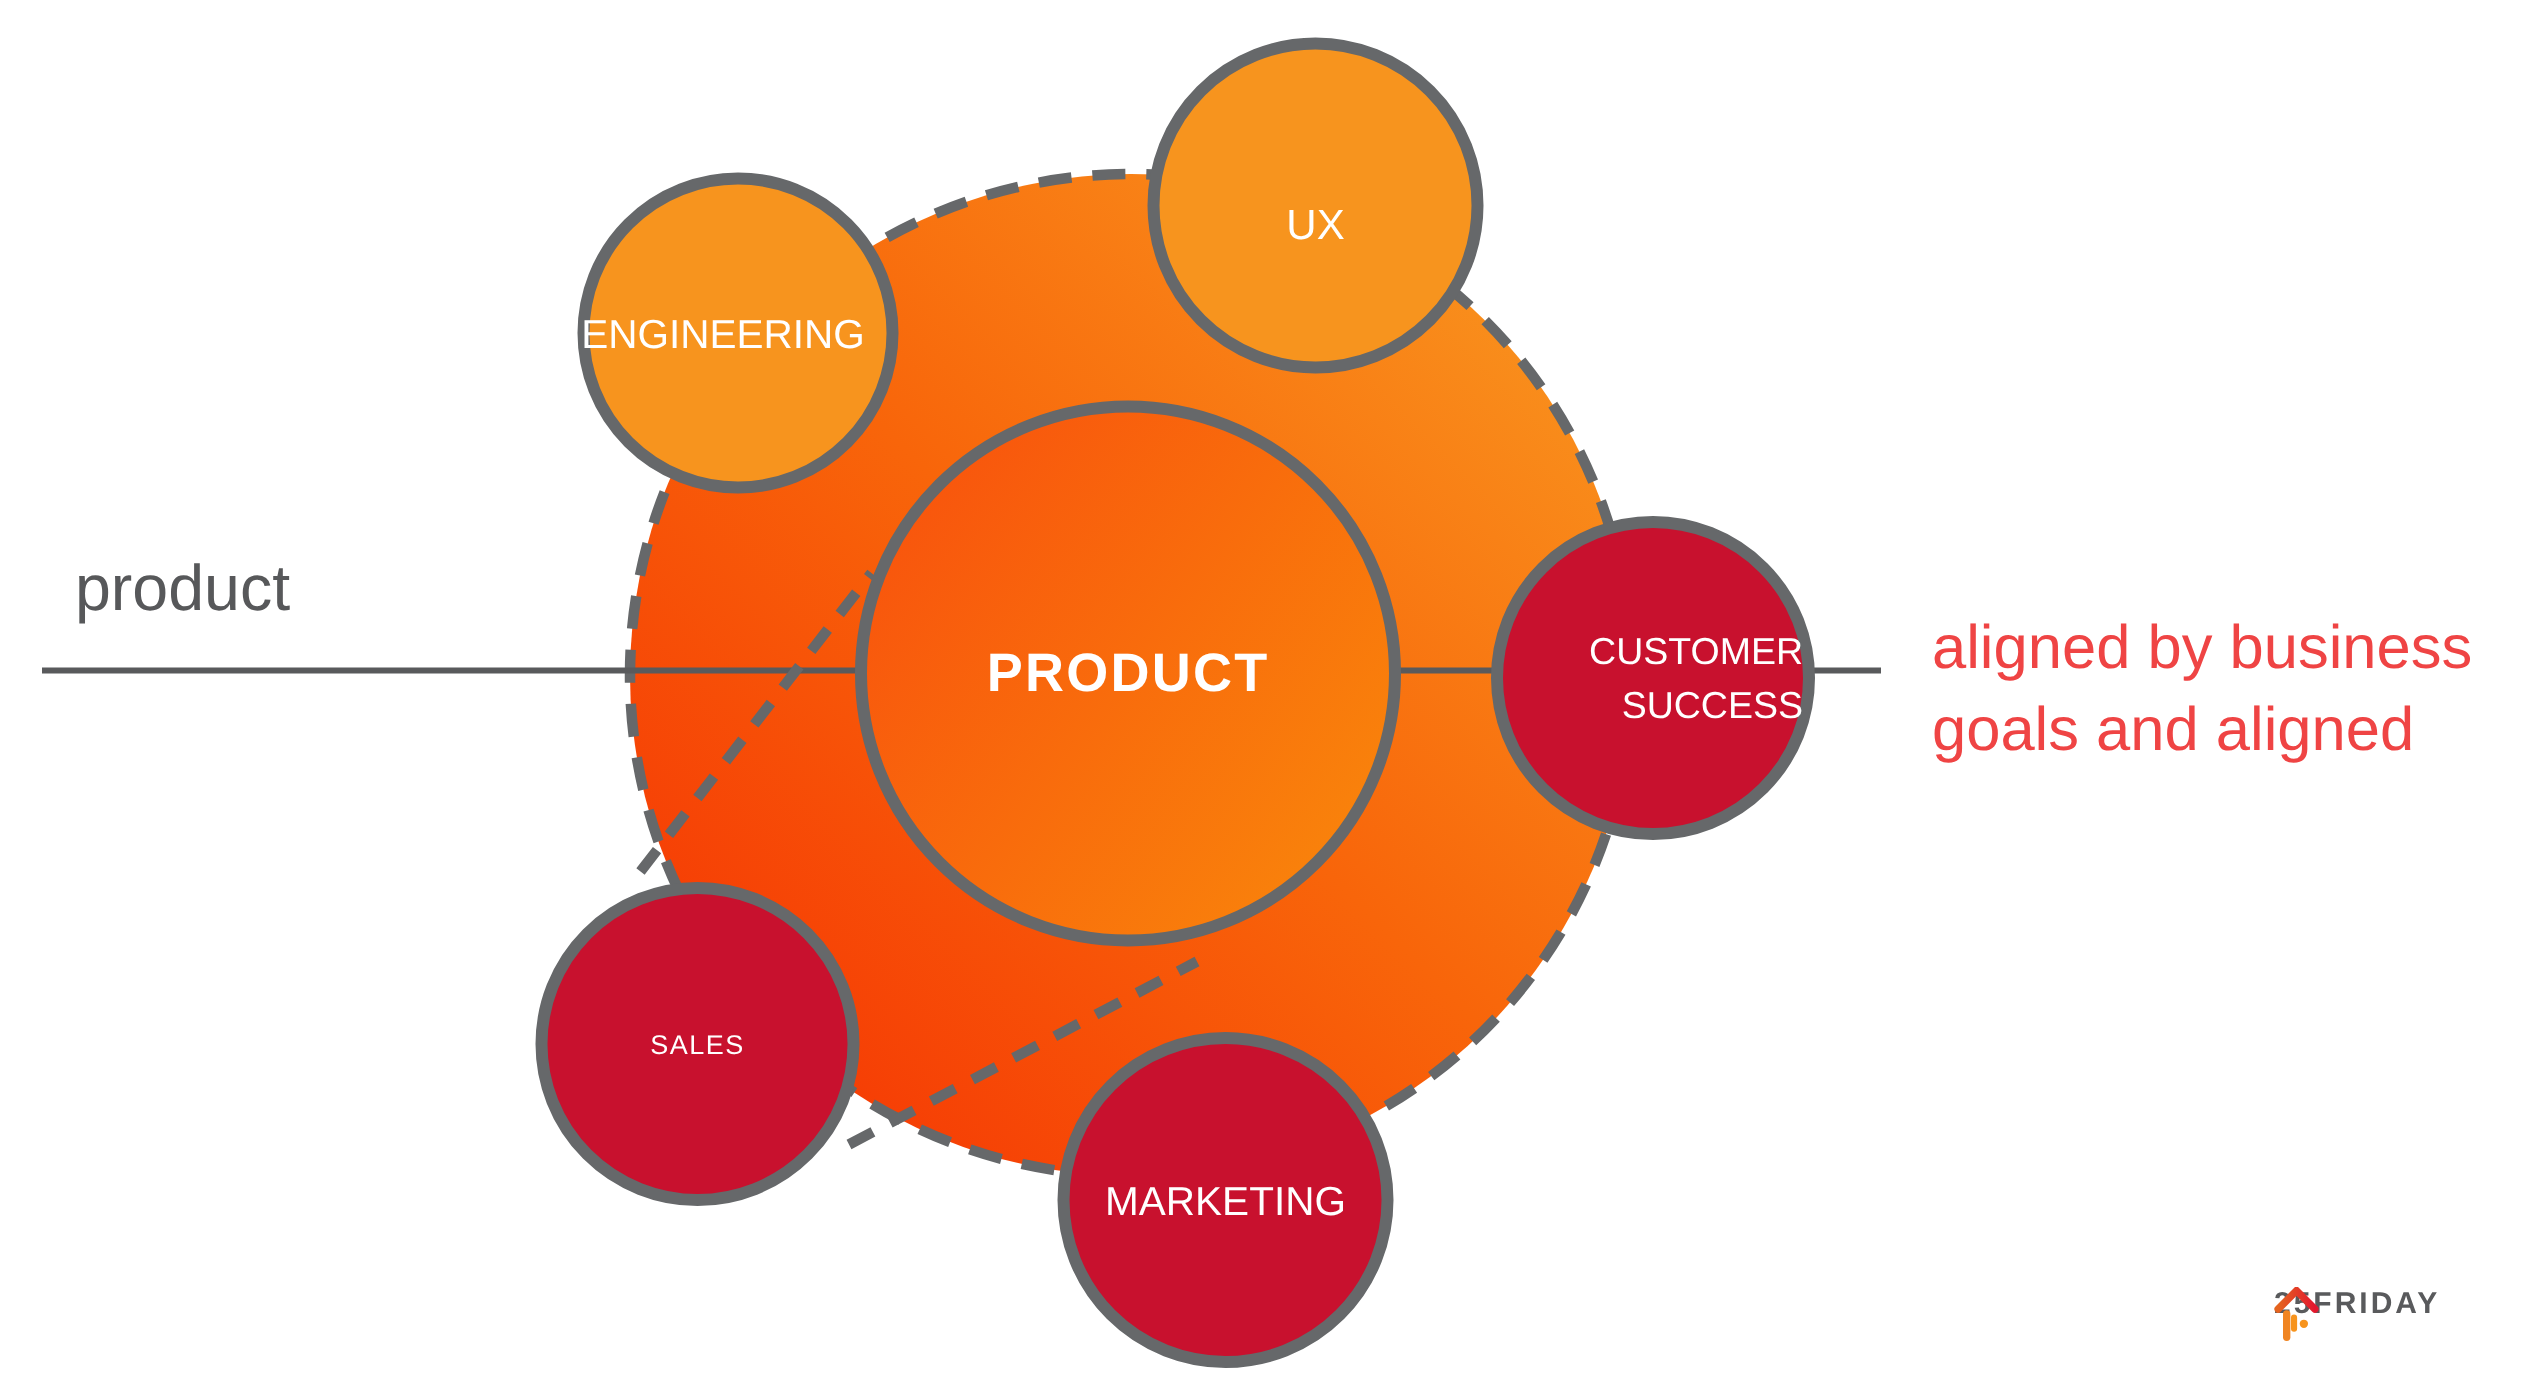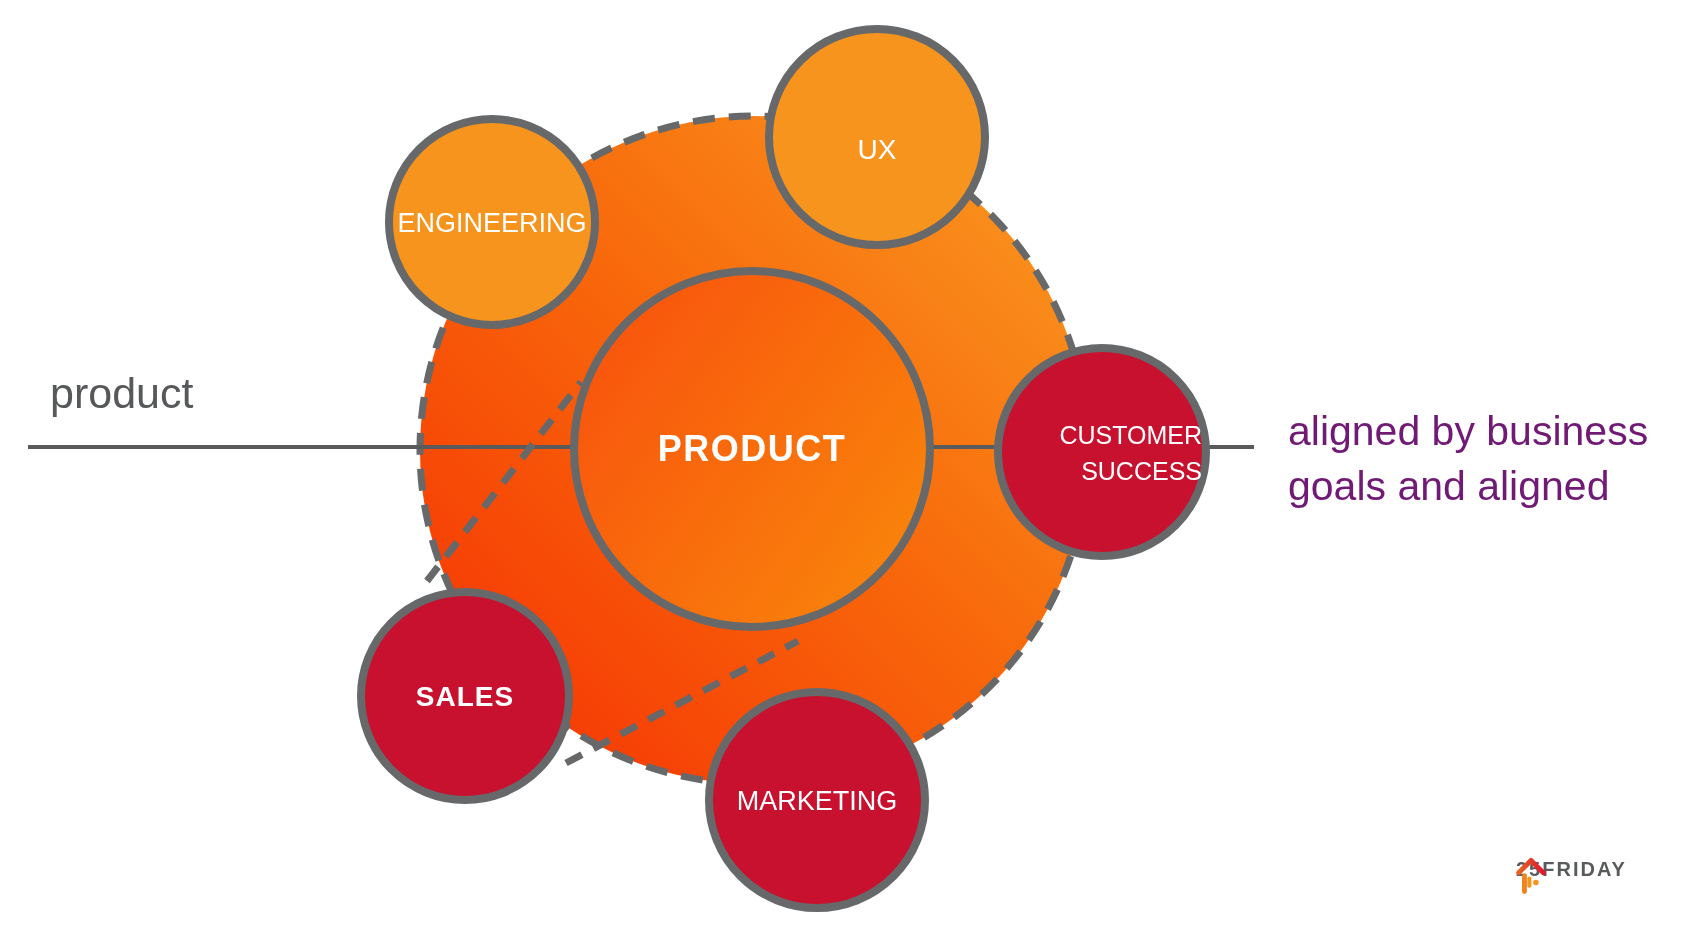--- a/index.html
+++ b/index.html
@@ -16,34 +16,34 @@
     transform:translate(-50%,-50%);
     color:#ffffff;
     text-align:center;
     white-space:nowrap;
     line-height:1.35;
   }
   .lbl-product{font-size:36px;font-weight:bold;letter-spacing:1.5px;}
   .lbl-engineering{font-size:27px;font-weight:300;}
   .lbl-ux{font-size:28px;font-weight:300;margin-top:12px;}
   .lbl-cs{font-size:25px;font-weight:300;white-space:normal;width:200px;line-height:1.45;text-align:right;}
-  .lbl-sales{font-size:28px;font-weight:bold;letter-spacing:1px;}
+  .lbl-sales{font-size:18px;font-weight:normal;letter-spacing:1px;}
   .lbl-marketing{font-size:27px;font-weight:300;}
   .axis-label{
     position:absolute;
     transform:translateY(-50%);
     color:#57585a;
     font-size:43px;
     font-weight:300;
     white-space:nowrap;
   }
   .annotation{
     position:absolute;
     left:1288px;top:404px;
-    color:#701a75;
+    color:#ef4444;
     font-size:41px;
     font-weight:300;
     line-height:55px;
     white-space:nowrap;
   }
   .logo{
     position:absolute;
     left:1516px;top:858px;
     display:flex;align-items:center;gap:7px;
   }
@@ -97,21 +97,21 @@
 
     <circle cx="1102" cy="452" r="104" stroke="#66686a" stroke-width="8" fill="#c8112e"></circle>
 
     <circle cx="465" cy="696" r="104" stroke="#66686a" stroke-width="8" fill="#c8112e"></circle>
 
     <circle cx="817" cy="800" r="108" stroke="#66686a" stroke-width="8" fill="#c8112e"></circle>
   </svg>
 
   <div class="label lbl-product" style="left:752px;top:449px;">PRODUCT</div>
 
-  <div class="label lbl-engineering" style="left:492px;top:223px;">ENGINEERING</div>
+  <div class="label lbl-engineering" style="left:482px;top:223px;">ENGINEERING</div>
 
   <div class="label lbl-ux" style="left:877px;top:138px;">UX</div>
 
   <div class="label lbl-cs" style="left:1102px;top:453px;">CUSTOMER SUCCESS</div>
 
   <div class="label lbl-sales" style="left:465px;top:697px;">SALES</div>
 
   <div class="label lbl-marketing" style="left:817px;top:801px;">MARKETING</div>
 
   <div class="axis-label" style="left:50px;top:393px;">product</div>

